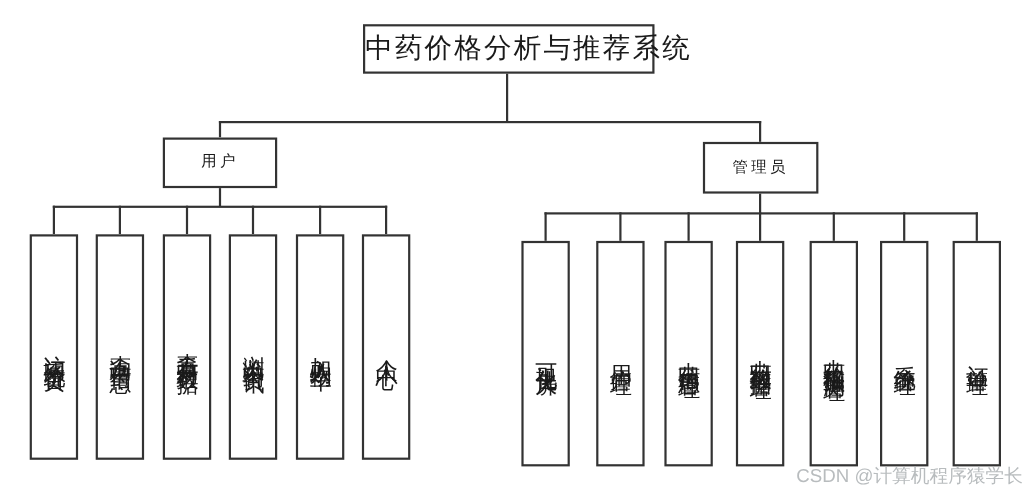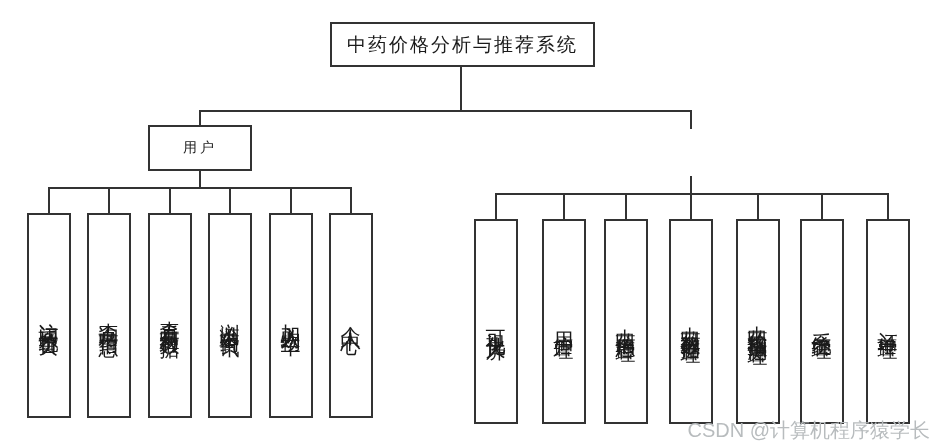--- a/index.html
+++ b/index.html
@@ -22,21 +22,21 @@
     position: absolute;
     border: 2px solid var(--line);
     background: #ffffff;
   }
   .hbox {
     text-align: center;
     white-space: nowrap;
   }
   .root-box {
     left: 330px; top: 22px; width: 265px; height: 45px;
-    font-size: 19px; line-height: 41px; letter-spacing: 2px;
+    font-size: 25px; line-height: 41px; letter-spacing: 2px;
   }
   .branch-box {
     font-size: 14px; letter-spacing: 3px;
   }
   .user-box  { left: 148px; top: 125px; width: 104px; height: 46px; line-height: 42px; }
   .admin-box { left: 639px; top: 129px; width: 105px; height: 47px; line-height: 43px; }
   .leaf {
     position: absolute;
     width: 44px; height: 205px;
     border: 2px solid var(--line);
@@ -50,38 +50,39 @@
   }
   .leaf-l { top: 213px; }
   .leaf-r { top: 219px; }
   .line { position: absolute; background: var(--line); }
   .v { width: 2px; }
   .h { height: 2px; }
   .watermark {
     position: absolute;
     right: 3px; bottom: 4px;
     font-family: "Liberation Sans", "DejaVu Sans", sans-serif;
-    font-size: 20px;
+    font-size: 17px;
     color: var(--watermark);
     white-space: nowrap;
   }
 </style>
 </head>
 <body>
 
 <div class="canvas">
 
   <div class="box hbox root-box">中药价格分析与推荐系统</div>
 
   <div class="line v" style="left:460px;top:67px;height:44px"></div>
   <div class="line h" style="left:199px;top:110px;width:493px"></div>
   <div class="line v" style="left:199px;top:110px;height:15px"></div>
   <div class="line v" style="left:690px;top:110px;height:19px"></div>
 
   <div class="box hbox branch-box user-box">用户</div>
+  <div class="box hbox branch-box admin-box">管理员</div>
 
   <div class="line v" style="left:199px;top:171px;height:17px"></div>
   <div class="line h" style="left:48px;top:187px;width:304px"></div>
   <div class="line v" style="left:48px;top:187px;height:26px"></div>
   <div class="line v" style="left:108px;top:187px;height:26px"></div>
   <div class="line v" style="left:169px;top:187px;height:26px"></div>
   <div class="line v" style="left:229px;top:187px;height:26px"></div>
   <div class="line v" style="left:290px;top:187px;height:26px"></div>
   <div class="line v" style="left:350px;top:187px;height:26px"></div>
 

